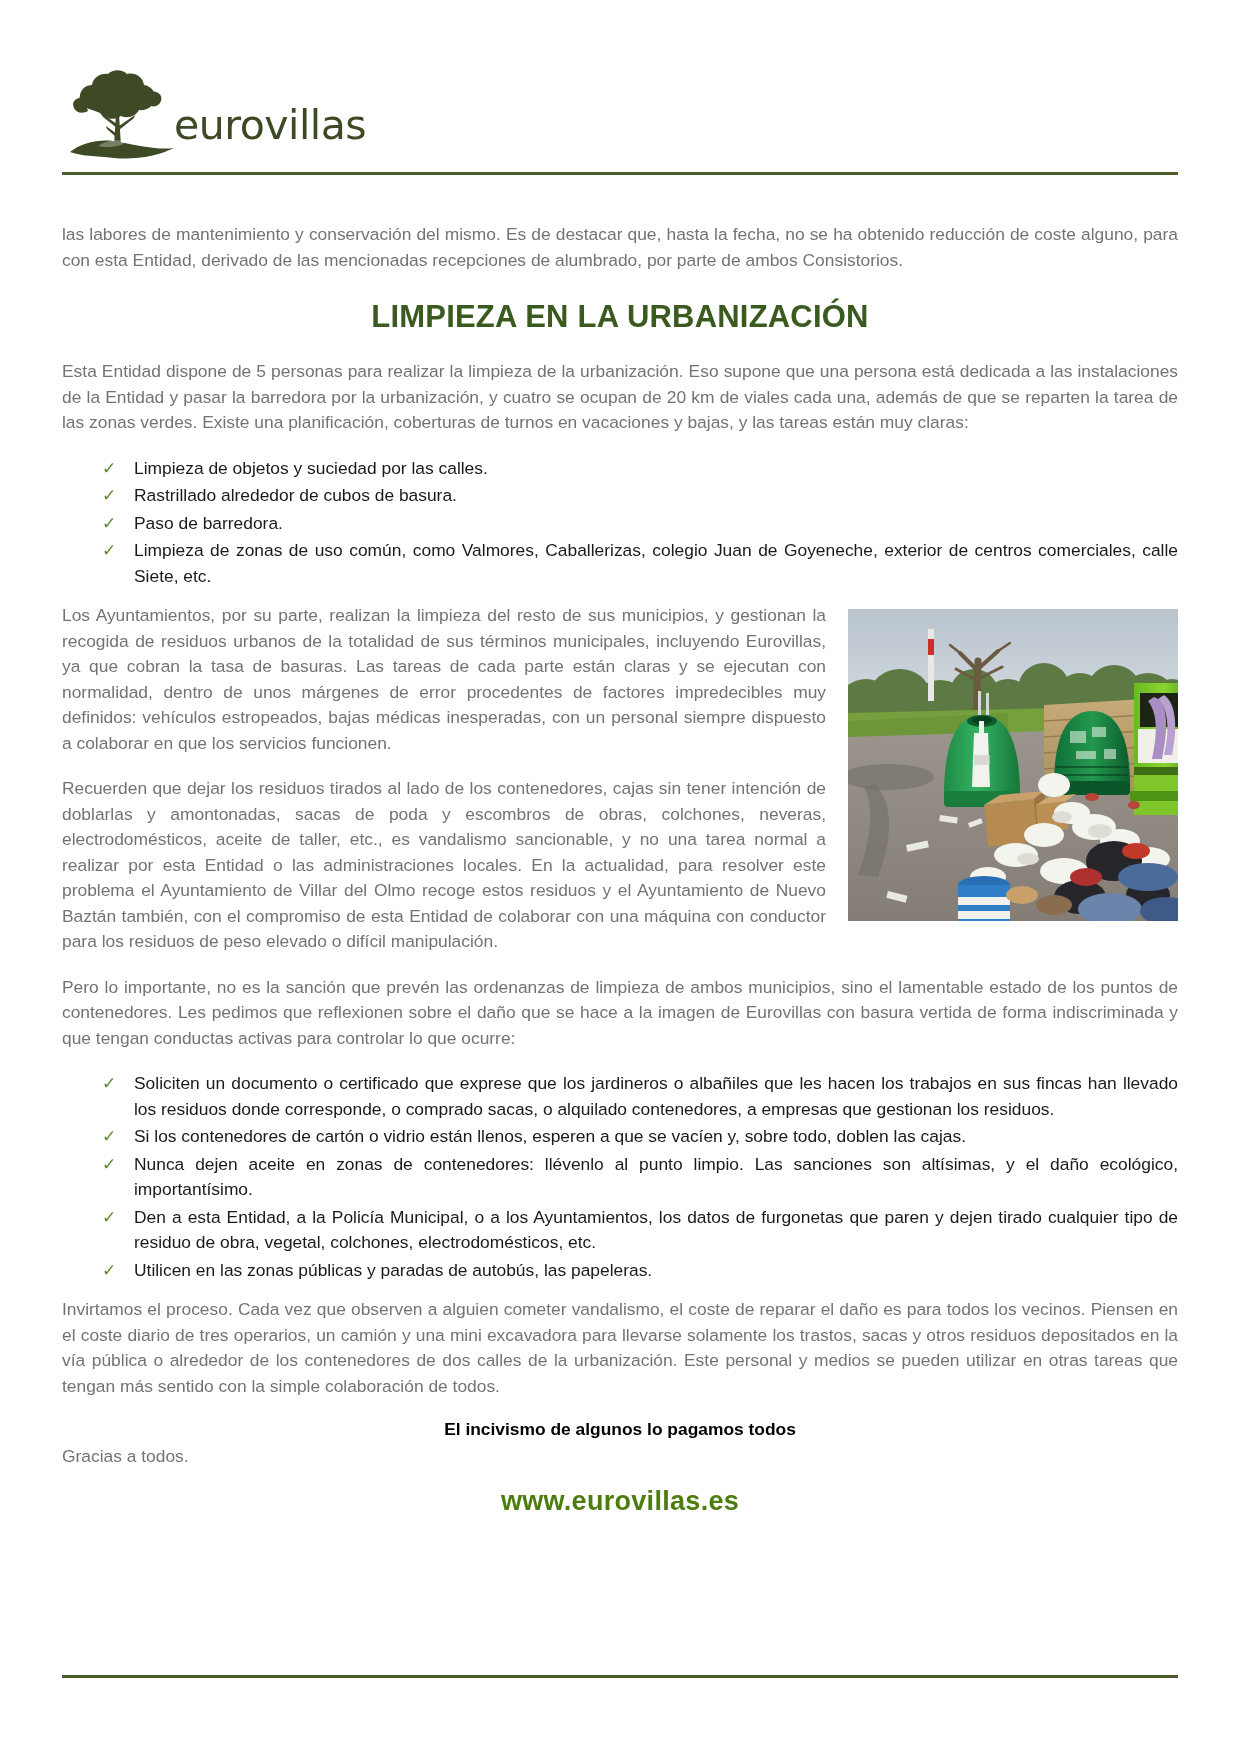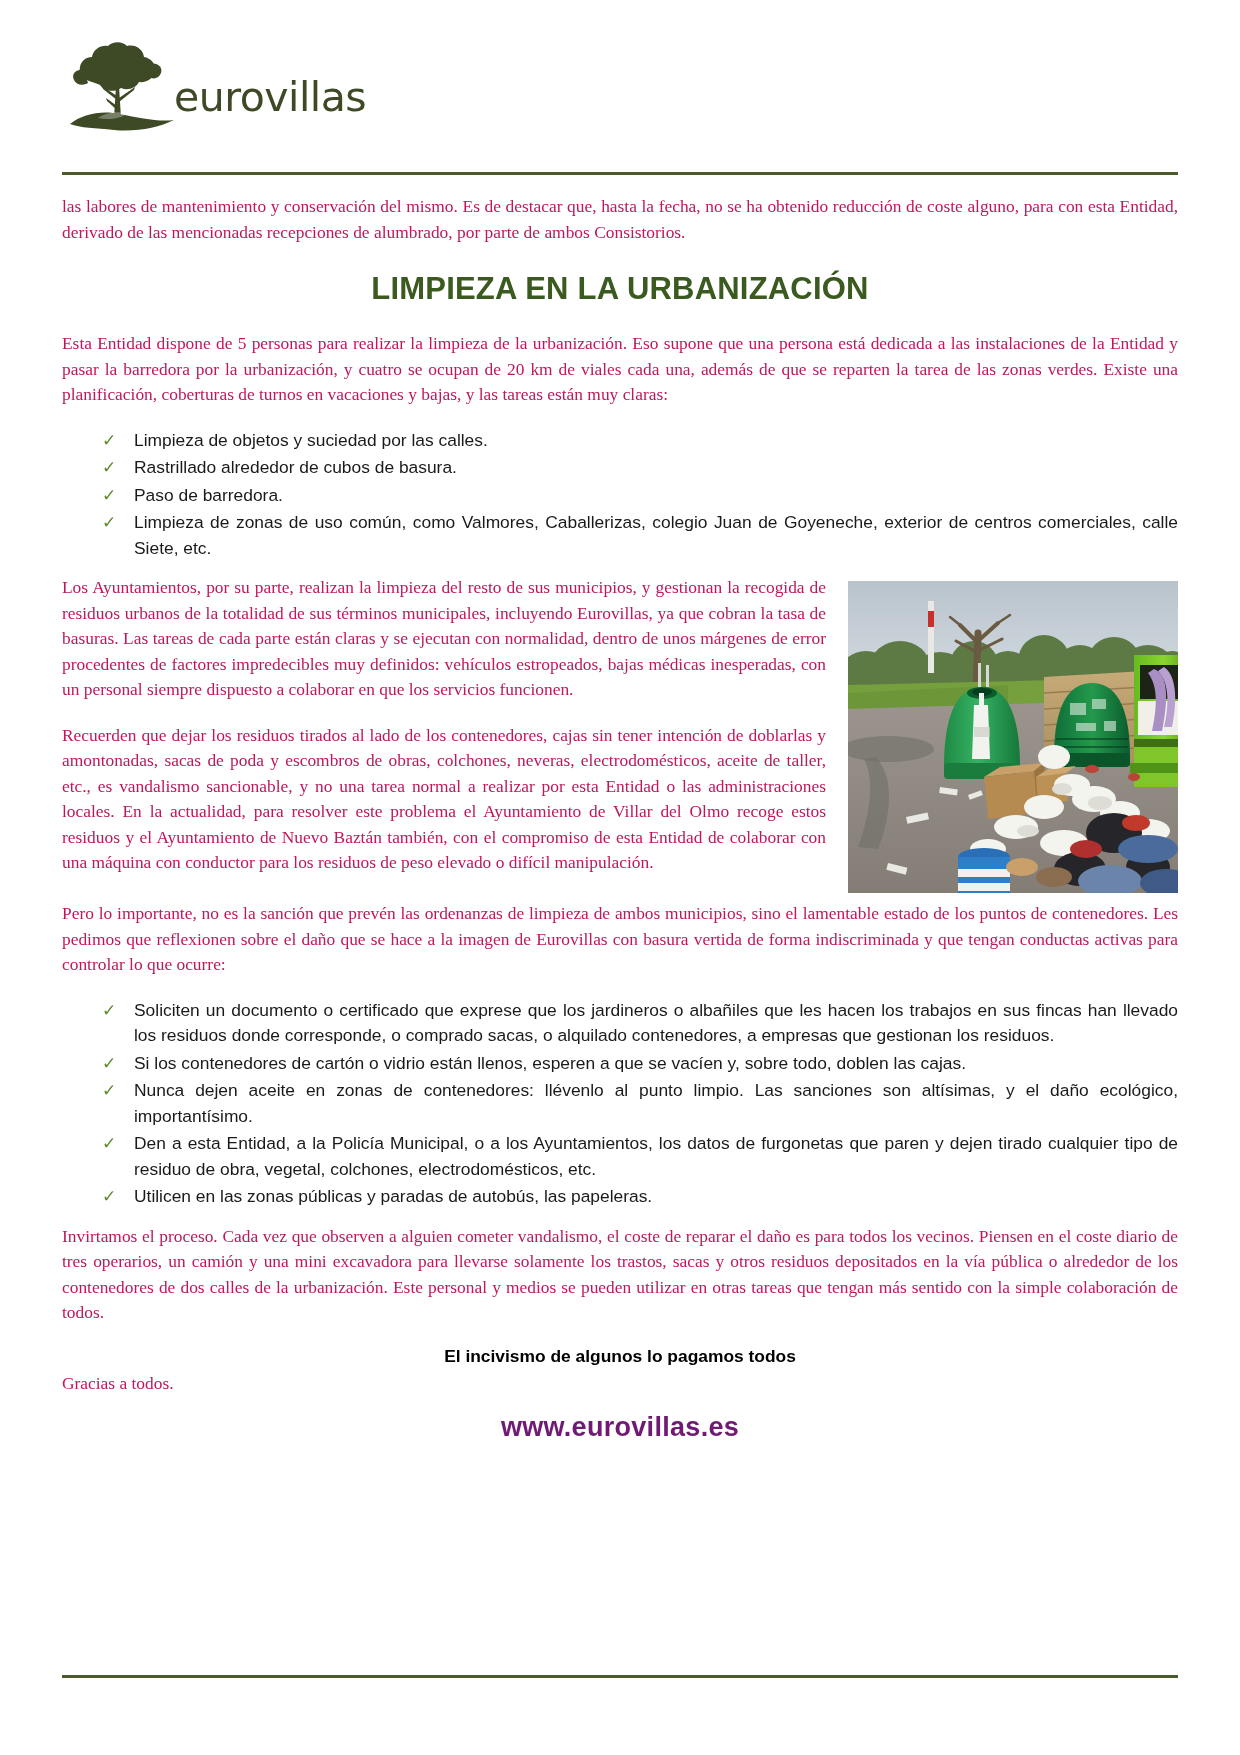--- a/index.html
+++ b/index.html
@@ -20,21 +20,21 @@
     width: 1240px;
     height: 1755px;
     box-sizing: border-box;
     padding: 0 62px;
   }
 
   
   .header {
     position: relative;
     height: 118px;
-    padding-top: 40px;
+    padding-top: 68px;
   }
   .logo {
     display: flex;
     align-items: flex-end;
     height: 100px;
   }
   .logo-mark {
     width: 118px;
     height: 100px;
     position: relative;
@@ -57,26 +57,26 @@
     top: 172px;
     height: 3px;
     background: #4a5a2b;
   }
 
   
   .content {
     padding-top: 36px;
   }
   p.body {
-    font-family: Liberation Serif, serif;
+    font-family: Liberation Sans, sans-serif;
     font-size: 17.4px;
     line-height: 25.5px;
     text-align: justify;
     margin: 0 0 20px 0;
-    color: #be185d;
+    color: #737373;
   }
   p.tight { margin-bottom: 16px; }
 
   h2.section-title {
     font-family: "Liberation Sans Narrow", "Liberation Sans", sans-serif;
     font-size: 31px;
     font-weight: bold;
     color: #3a5a20;
     text-align: center;
     margin: 26px 0 24px 0;
@@ -132,21 +132,21 @@
     margin: 6px 0 4px 0;
     color: #000;
   }
 
   
   .footer-url {
     text-align: center;
     font-family: "Liberation Sans Narrow", "Liberation Sans", sans-serif;
     font-size: 27px;
     font-weight: bold;
-    color: #701a75;
+    color: #4d7c0f;
     letter-spacing: 0.3px;
   }
   .footer-rule {
     position: absolute;
     left: 62px;
     right: 62px;
     bottom: 77px;
     height: 3px;
     background: #4a5a2b;
   }

